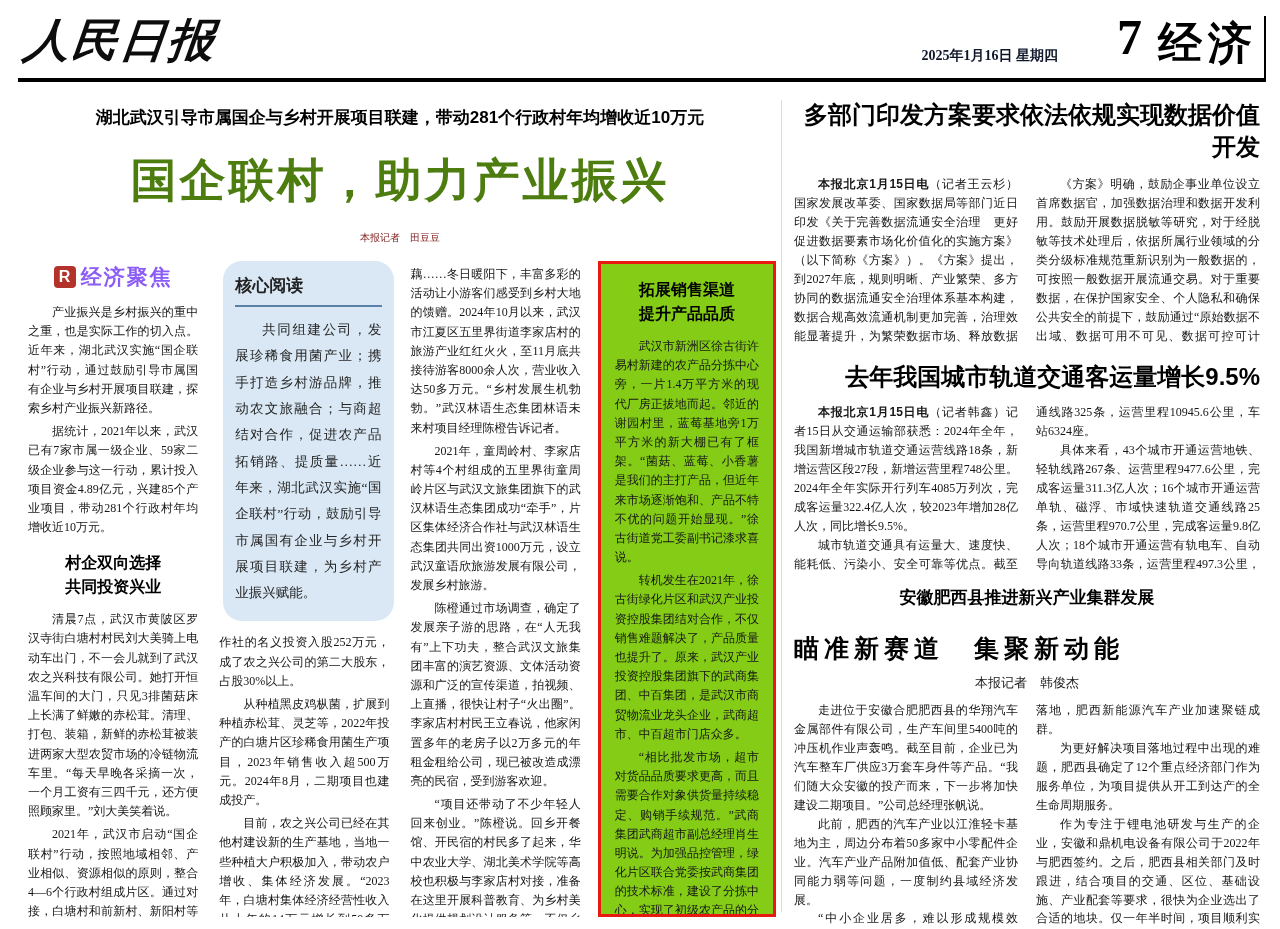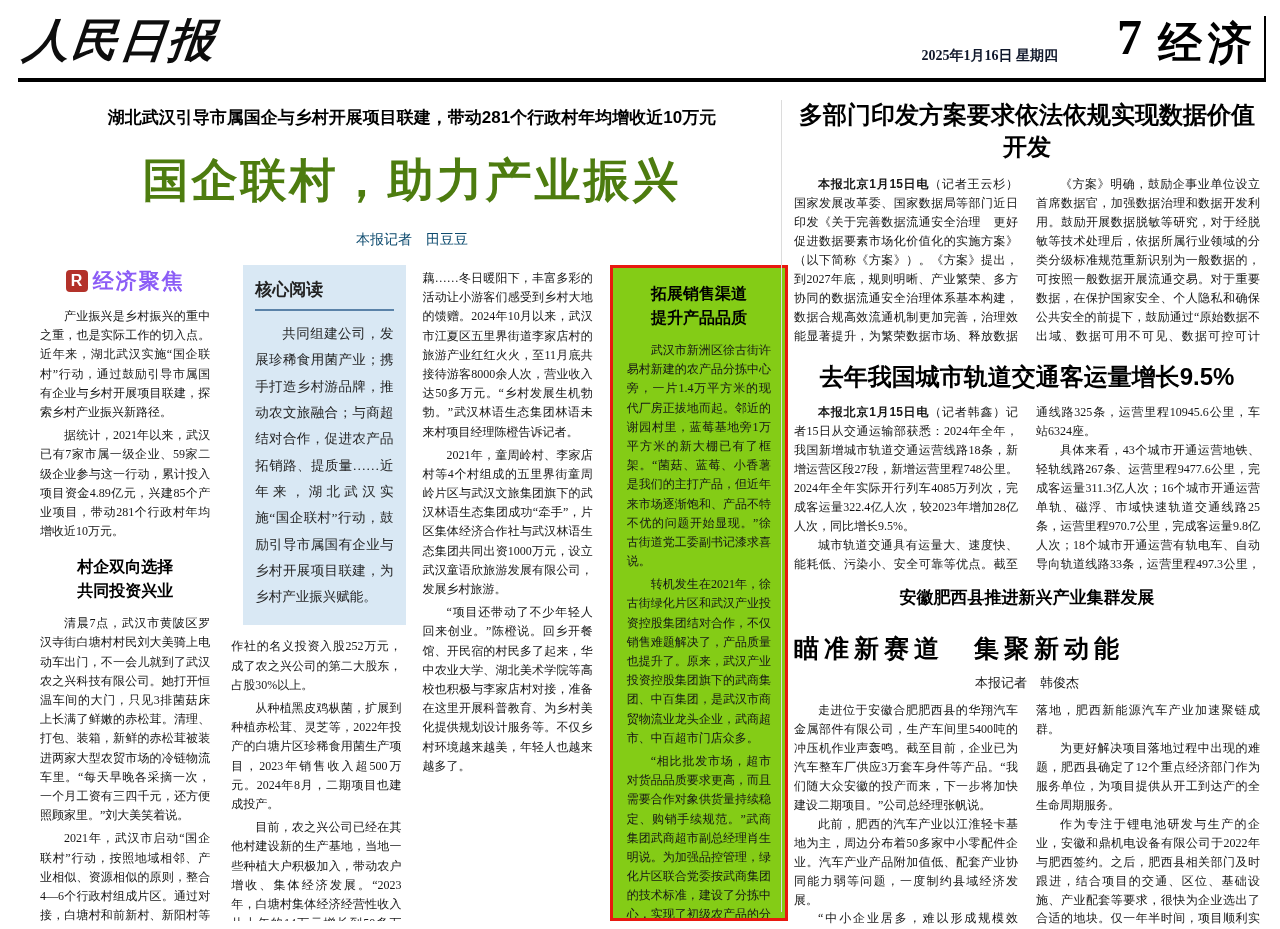--- a/index.html
+++ b/index.html
@@ -25,69 +25,69 @@
   }
   #section-name {
     position:absolute; right:22px; top:14px;
     font-family:Liberation Sans, sans-serif; font-weight:900; font-size:44px;
     letter-spacing:6px; color:#000;
   }
   #header-corner-line { position:absolute; right:14px; top:16px; width:2px; height:62px; background:#000; }
   #header-rule { position:absolute; left:18px; right:14px; top:78px; height:4px; background:#000; }
 
   
-  #left-main  { position:absolute; left:36px;  top:84px; width:752px; height:841px; overflow:hidden; }
+  #left-main  { position:absolute; left:24px;  top:84px; width:752px; height:841px; overflow:hidden; }
   #vertical-divider { position:absolute; left:781px; top:100px; width:1px; height:812px; background:#dcdcdc; }
   #right-rail { position:absolute; left:794px; top:84px; width:466px; height:841px; overflow:hidden; }
 
   
   .kicker {
     text-align:center; margin-top:22px;
     font-family:"Liberation Sans",sans-serif; font-weight:bold; font-size:17px; color:#000;
   }
   .headline {
     text-align:center; margin-top:21px;
     font-family:"Liberation Sans",sans-serif; font-weight:900; font-size:46px;
     letter-spacing:3px; color:#4d7c0f;
   }
-  .byline { text-align:center; margin-top:19px; font-size:14px; color:#0c4a6e; }
+  .byline { text-align:center; margin-top:19px; font-size:10px; color:#7f1d1d; }
   .columns { display:flex; gap:13px; margin-top:16px; height:656px; overflow:hidden; }
   .fcol { flex:1 1 0; overflow:hidden; min-width:0; }
   .fcol p { margin:4px; font-size:12px; line-height:1.6; text-align:justify; text-indent:2em; color:#161616; }
   p.no-indent { text-indent:0 !important; }
 
   .econ-tag { display:flex; justify-content:center; align-items:center; gap:5px; margin:2px 0 12px; }
   .econ-logo {
     width:22px; height:22px; border-radius:4px; background:#b3322a; color:#fff;
     font-family:"Liberation Sans",sans-serif; font-weight:bold; font-size:16px;
     line-height:22px; text-align:center;
   }
   .econ-label {
     color:#8b5cf6; font-family:"Liberation Sans",sans-serif;
     font-weight:900; font-size:21px; letter-spacing:2px;
   }
   .subhead {
     text-align:center; margin:14px 0 11px;
     font-family:"Liberation Sans",sans-serif; font-weight:bold; font-size:16px;
     line-height:1.5; color:#000;
   }
-  .core-box { background:#d9e8f4; padding:13px 12px 15px; margin:0 0 12px 16px; }
+  .core-box { background:#d9e8f4; padding:13px 12px 15px; margin:0 0 12px 8px;border-radius:19px; }
   .core-title { font-family:"Liberation Sans",sans-serif; font-weight:bold; font-size:17px; color:#222; }
   .core-divider { height:2px; background:#5a82a8; margin:8px 0 10px; }
   .core-body { font-size:13.5px; line-height:1.95; text-align:justify; text-indent:2em; color:#252525; }
 
   .red-box {
     border:3px solid #e8190f; padding:10px 10px 8px; height:100%;
     box-sizing:border-box; overflow:hidden; background:#84cc16;
   }
   .red-box .subhead { margin-top:4px; }
 
   
   .a-headline {
-    text-align:center; font-family:"Liberation Sans",sans-serif;
+    text-align:right; font-family:"Liberation Sans",sans-serif;
     font-weight:900; font-size:24px; color:#000;
   }
   .two-col { display:flex; gap:18px; overflow:hidden; }
   .rcol { flex:1 1 0; overflow:hidden; min-width:0; }
   .rcol p { margin:0; font-size:12px; line-height:1.58; text-align:justify; text-indent:2em; color:#161616; }
   b.dl { font-family:"Liberation Sans",sans-serif; font-weight:bold; }
 
   .a1 .a-headline { margin-top:15px; }
   .a1 .two-col { height:172px; margin-top:12px; }
   .a2 { margin-top:14px; }
@@ -143,20 +143,21 @@
       </div>
       <p class="no-indent">作社的名义投资入股252万元，成了农之兴公司的第二大股东，占股30%以上。</p>
       <p>从种植黑皮鸡枞菌，扩展到种植赤松茸、灵芝等，2022年投产的白塘片区珍稀食用菌生产项目，2023年销售收入超500万元。2024年8月，二期项目也建成投产。</p>
       <p>目前，农之兴公司已经在其他村建设新的生产基地，当地一些种植大户积极加入，带动农户增收、集体经济发展。“2023年，白塘村集体经济经营性收入从上年的14万元增长到50多万元。”白塘村党支部书记吴海军介绍。</p>
 
     </div>
 
     <div class="fcol">
       <p class="no-indent">藕……冬日暖阳下，丰富多彩的活动让小游客们感受到乡村大地的馈赠。2024年10月以来，武汉市江夏区五里界街道李家店村的旅游产业红红火火，至11月底共接待游客8000余人次，营业收入达50多万元。“乡村发展生机勃勃。”武汉林语生态集团林语未来村项目经理陈橙告诉记者。</p>
       <p>2021年，童周岭村、李家店村等4个村组成的五里界街童周岭片区与武汉文旅集团旗下的武汉林语生态集团成功“牵手”，片区集体经济合作社与武汉林语生态集团共同出资1000万元，设立武汉童语欣旅游发展有限公司，发展乡村旅游。</p>
+      <p>陈橙通过市场调查，确定了发展亲子游的思路，在“人无我有”上下功夫，整合武汉文旅集团丰富的演艺资源、文体活动资源和广泛的宣传渠道，拍视频、上直播，很快让村子“火出圈”。李家店村村民王立春说，他家闲置多年的老房子以2万多元的年租金租给公司，现已被改造成漂亮的民宿，受到游客欢迎。</p>
       <p>“项目还带动了不少年轻人回来创业。”陈橙说。回乡开餐馆、开民宿的村民多了起来，华中农业大学、湖北美术学院等高校也积极与李家店村对接，准备在这里开展科普教育、为乡村美化提供规划设计服务等。不仅乡村环境越来越美，年轻人也越来越多了。</p>
 
     </div>
 
     <div class="fcol">
       <div class="red-box">
         <div class="subhead">
           <span>拓展销售渠道</span><br>
           <span>提升产品品质</span>
         </div>

